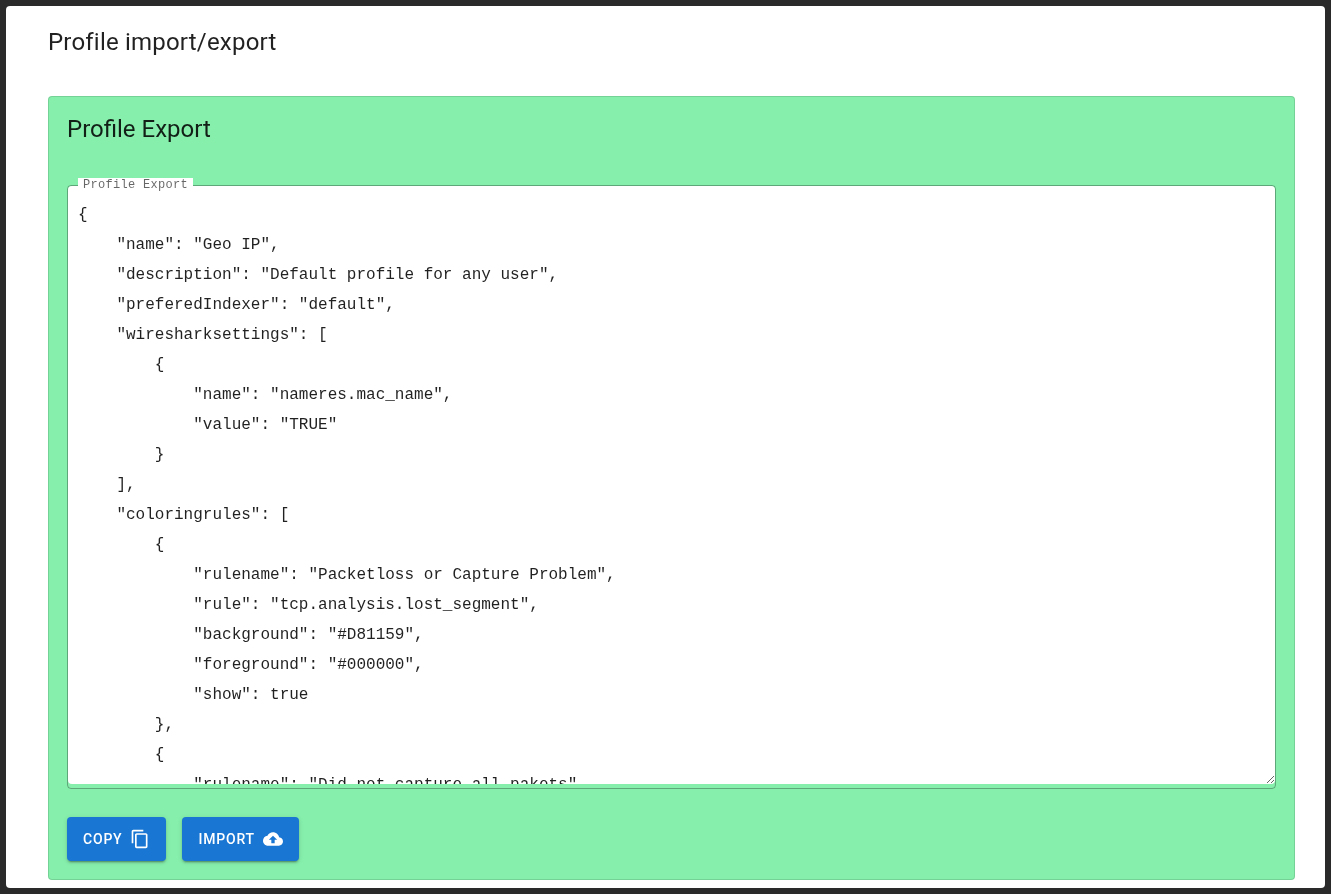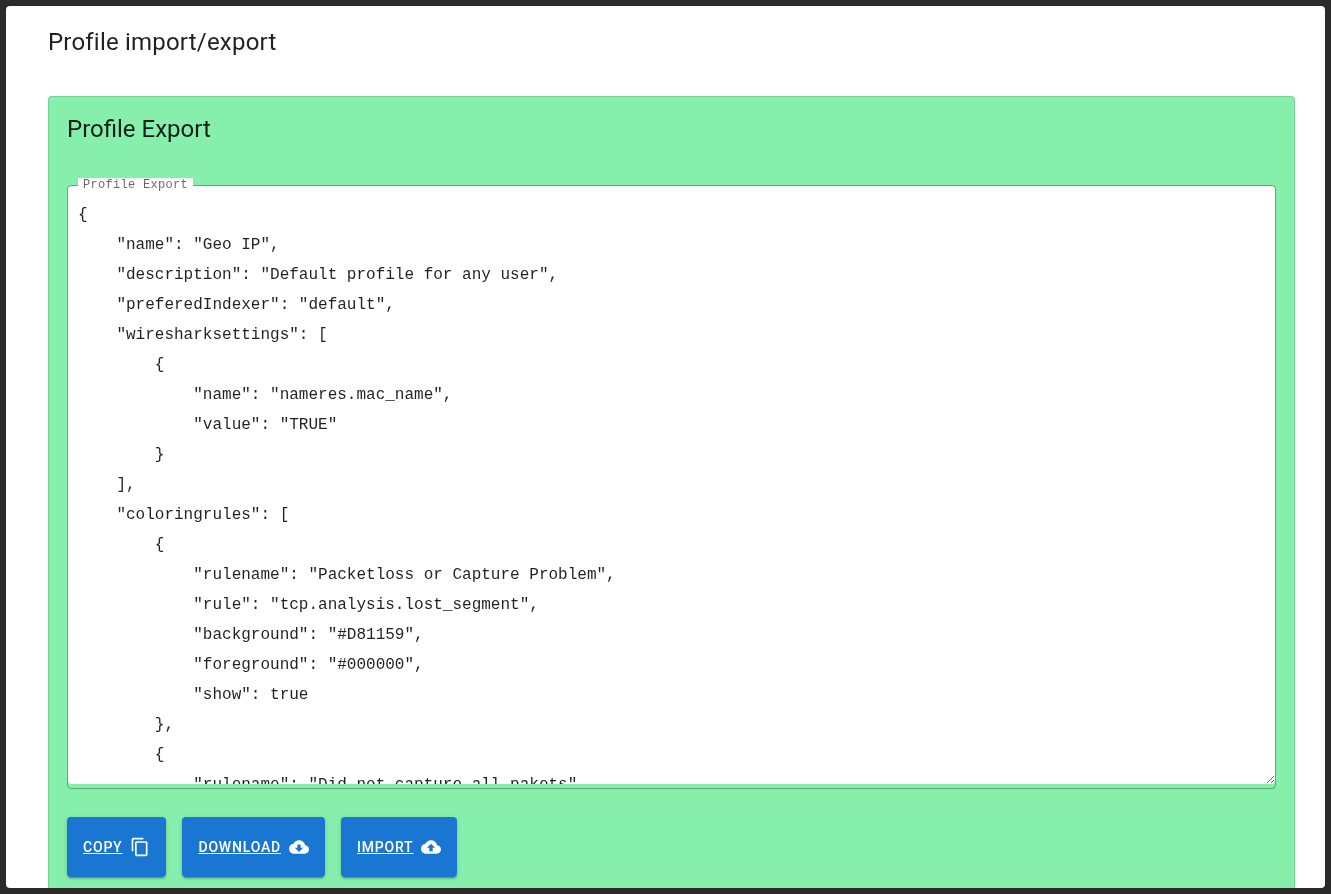--- a/index.html
+++ b/index.html
@@ -86,27 +86,26 @@
       align-items: center;
       justify-content: center;
       background: #1976d2;
       color: #fff;
       border: none;
       border-radius: 4px;
       font-family: inherit;
       font-size: 14px;
       font-weight: 500;
       letter-spacing: 0.8px;
-      padding: 20px 16px;
+      padding: 12px 16px;
       cursor: pointer;
       text-transform: uppercase;
       box-shadow: 0px 3px 1px -2px rgba(0,0,0,0.2),
                   0px 2px 2px 0px rgba(0,0,0,0.14),
                   0px 1px 5px 0px rgba(0,0,0,0.12);
-      text-decoration: underline;
     }
     .btn .icon {
       margin-left: 8px;
       display: inline-flex;
       align-items: center;
     }
     .btn svg {
       width: 20px;
       height: 20px;
       fill: #fff;
@@ -171,28 +170,20 @@
 
         <button class="btn">
           <span>Copy</span>
           <span class="icon">
             <svg viewBox="0 0 24 24">
                 <path d="M16 1H4c-1.1 0-2 .9-2 2v14h2V3h12V1zm3 4H8c-1.1 0-2 .9-2 2v14c0 1.1.9 2 2 2h11c1.1 0 2-.9 2-2V7c0-1.1-.9-2-2-2zm0 16H8V7h11v14z"></path>
               </svg>
           </span>
         </button>
 
-        <button class="btn">
-          <span>Download</span>
-          <span class="icon">
-            <svg viewBox="0 0 24 24">
-                <path d="M19.35 10.04C18.67 6.59 15.64 4 12 4 9.11 4 6.6 5.64 5.35 8.04 2.34 8.36 0 10.91 0 14c0 3.31 2.69 6 6 6h13c2.76 0 5-2.24 5-5 0-2.64-2.05-4.78-4.65-4.96zM17 13l-5 5-5-5h3V9h4v4h3z"></path>
-              </svg>
-          </span>
-        </button>
 
         <button class="btn">
           <span>Import</span>
           <span class="icon">
             <svg viewBox="0 0 24 24">
                 <path d="M19.35 10.04C18.67 6.59 15.64 4 12 4 9.11 4 6.6 5.64 5.35 8.04 2.34 8.36 0 10.91 0 14c0 3.31 2.69 6 6 6h13c2.76 0 5-2.24 5-5 0-2.64-2.05-4.78-4.65-4.96zM14 13v4h-4v-4H7l5-5 5 5h-3z"></path>
               </svg>
           </span>
         </button>
 

